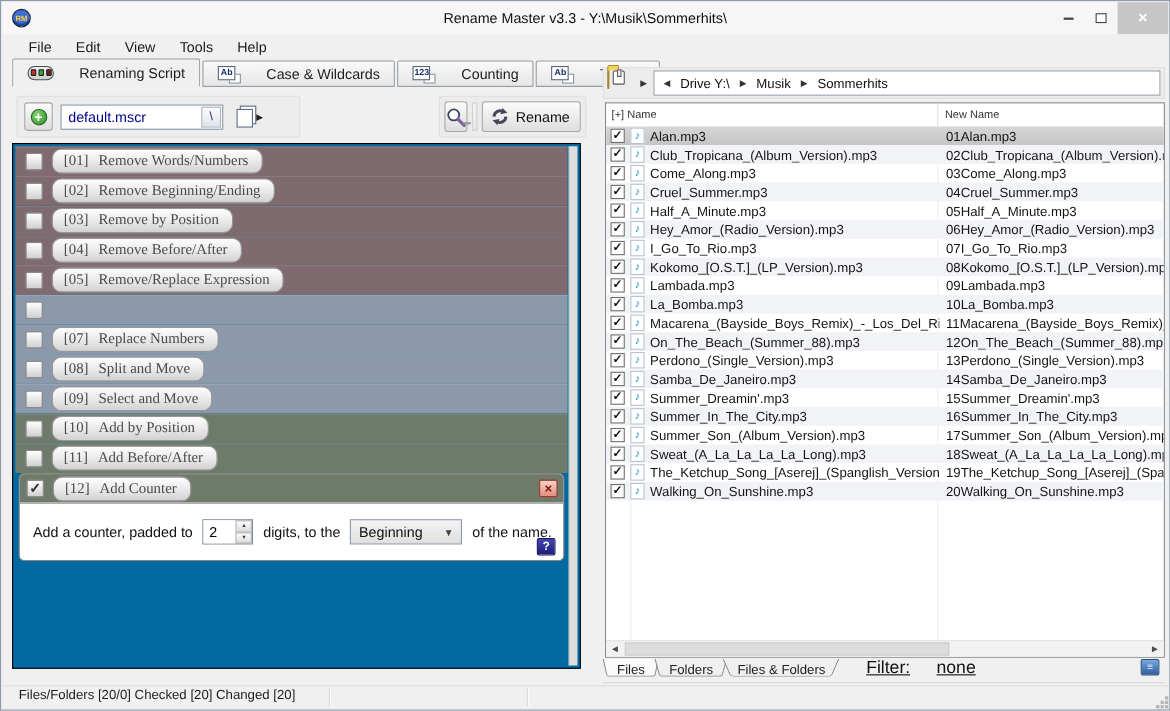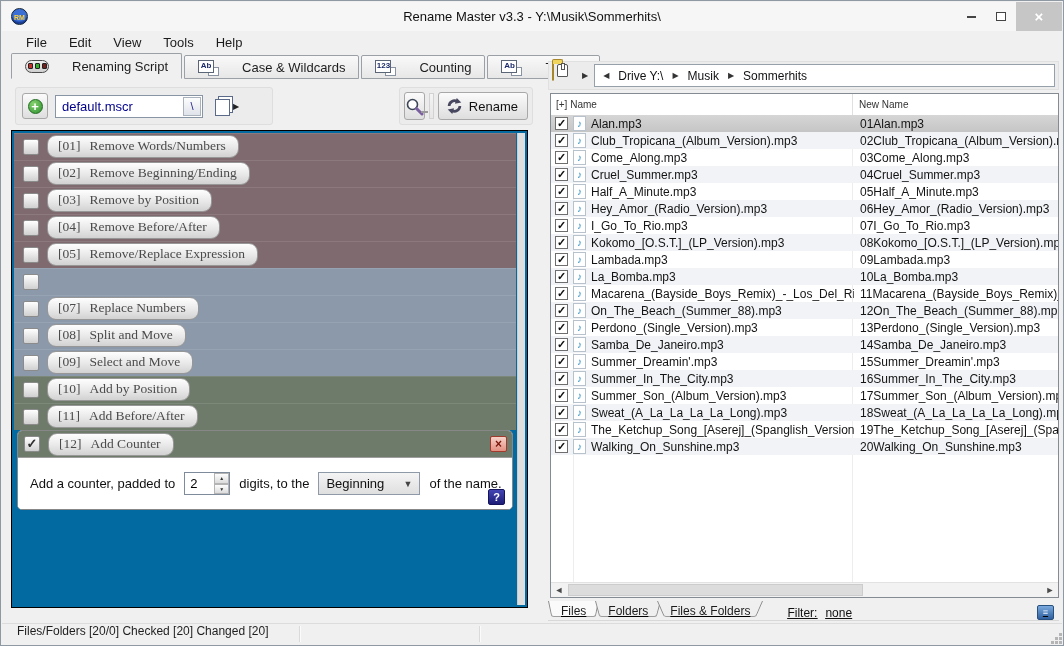--- a/index.html
+++ b/index.html
@@ -136,28 +136,28 @@
     font-size:10px;line-height:14px;text-align:center;color:#2e8fc4;box-sizing:border-box;}
   .c-name{flex:0 0 263px;overflow:hidden;white-space:nowrap;}
   .c-new{flex:1;overflow:hidden;white-space:nowrap;padding-left:6px;}
   .hscroll{position:absolute;left:0;right:0;bottom:0;height:15px;background:#f2f2f2;border-top:1px solid #e2e2e2;
     display:flex;align-items:center;box-sizing:border-box;}
   .hs-btn{width:16px;text-align:center;font-size:9px;color:#4a4a4a;}
   .hs-thumb{height:12px;width:295px;background:#dcdcdc;border:1px solid #cccccc;margin-left:1px;box-sizing:border-box;}
   .hs-spacer{flex:1;}
 
   
-  .listtabs{position:absolute;left:547px;top:598px;width:511px;height:22px;display:flex;align-items:flex-end;
-    border-bottom:1px solid #d8d8d8;box-sizing:border-box;text-decoration:underline;}
+  .listtabs{position:absolute;left:547px;top:598px;width:511px;height:22px;display:flex;align-items:flex-start;
+    border-bottom:1px solid #d8d8d8;box-sizing:border-box;}
   .ltab{position:relative;height:19px;padding:0 13px;margin-right:-4px;display:flex;align-items:center;font-size:12px;color:#1c1c1c;}
   .ltab::before{content:"";position:absolute;inset:0;background:#efefef;border:1px solid #8c8c8c;border-top:none;
     border-radius:0 0 3px 3px;transform:perspective(30px) rotateX(-14deg);transform-origin:50% 0;box-sizing:border-box;}
   .ltab.active::before{background:#fafafa;}
   .lt-label{position:relative;z-index:1;}
-  .filter{margin-left:28px;font-size:12px;color:#101010;display:flex;gap:8px;text-decoration:underline;z-index:1;}
+  .filter{margin-left:28px;font-size:16px;color:#101010;display:flex;gap:24px;text-decoration:underline;z-index:1;}
   .eject{margin-left:auto;margin-right:5px;width:17px;height:15px;border-radius:2px;
     background:linear-gradient(#79a9dd,#2f5f9e);border:1px solid #28507f;color:#eaf2ff;
     font-size:9px;line-height:13px;text-align:center;box-sizing:border-box;}
 </style>
 </head>
 <body>
 
 <div class="window">
 
   <div class="titlebar">

